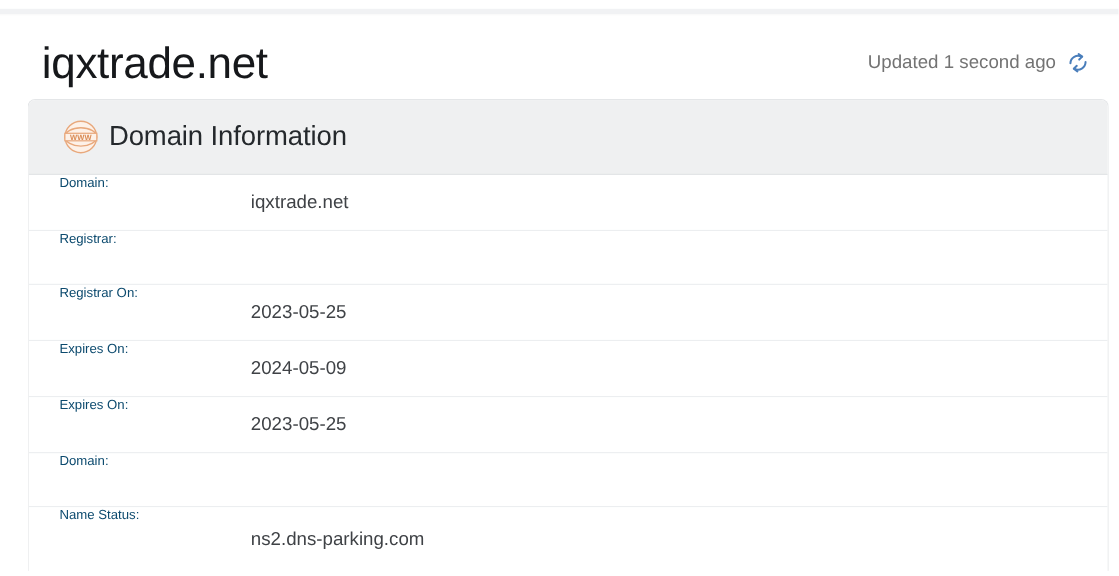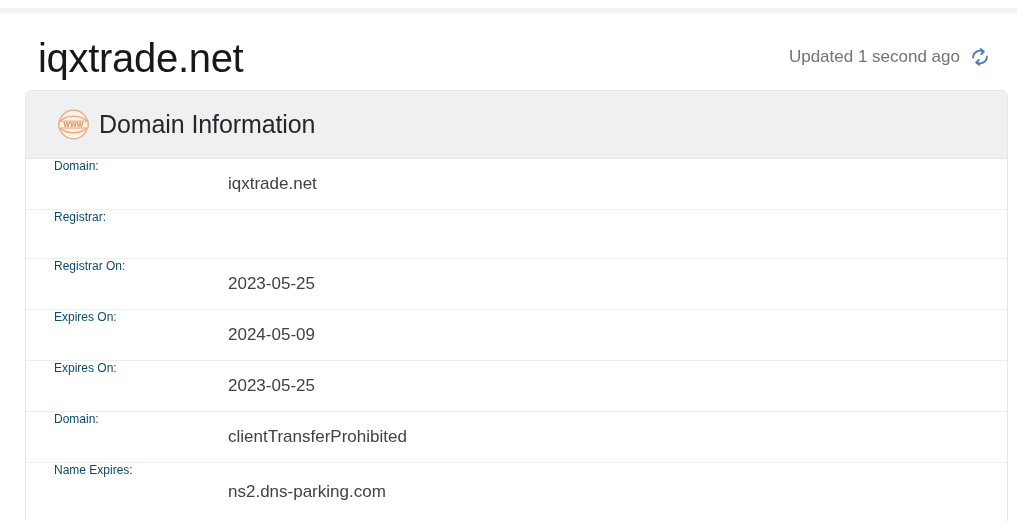--- a/index.html
+++ b/index.html
@@ -194,24 +194,23 @@
       <div class="info-value">2024-05-09</div>
     </div>
 
     <div class="info-row">
       <div class="info-label">Expires On:</div>
       <div class="info-value">2023-05-25</div>
     </div>
 
     <div class="info-row">
       <div class="info-label">Domain:</div>
-      <div class="info-value">clientTransferProhibited</div>
-    </div>
-
-    <div class="info-row">
-      <div class="info-label">Name Expires:</div>
+    </div>
+
+    <div class="info-row">
+      <div class="info-label">Name Status:</div>
       <div class="info-value">
           <span class="ns-line">ns2.dns-parking.com</span>
         </div>
     </div>
 
   </div>
 </div>
 
 </body></html>

